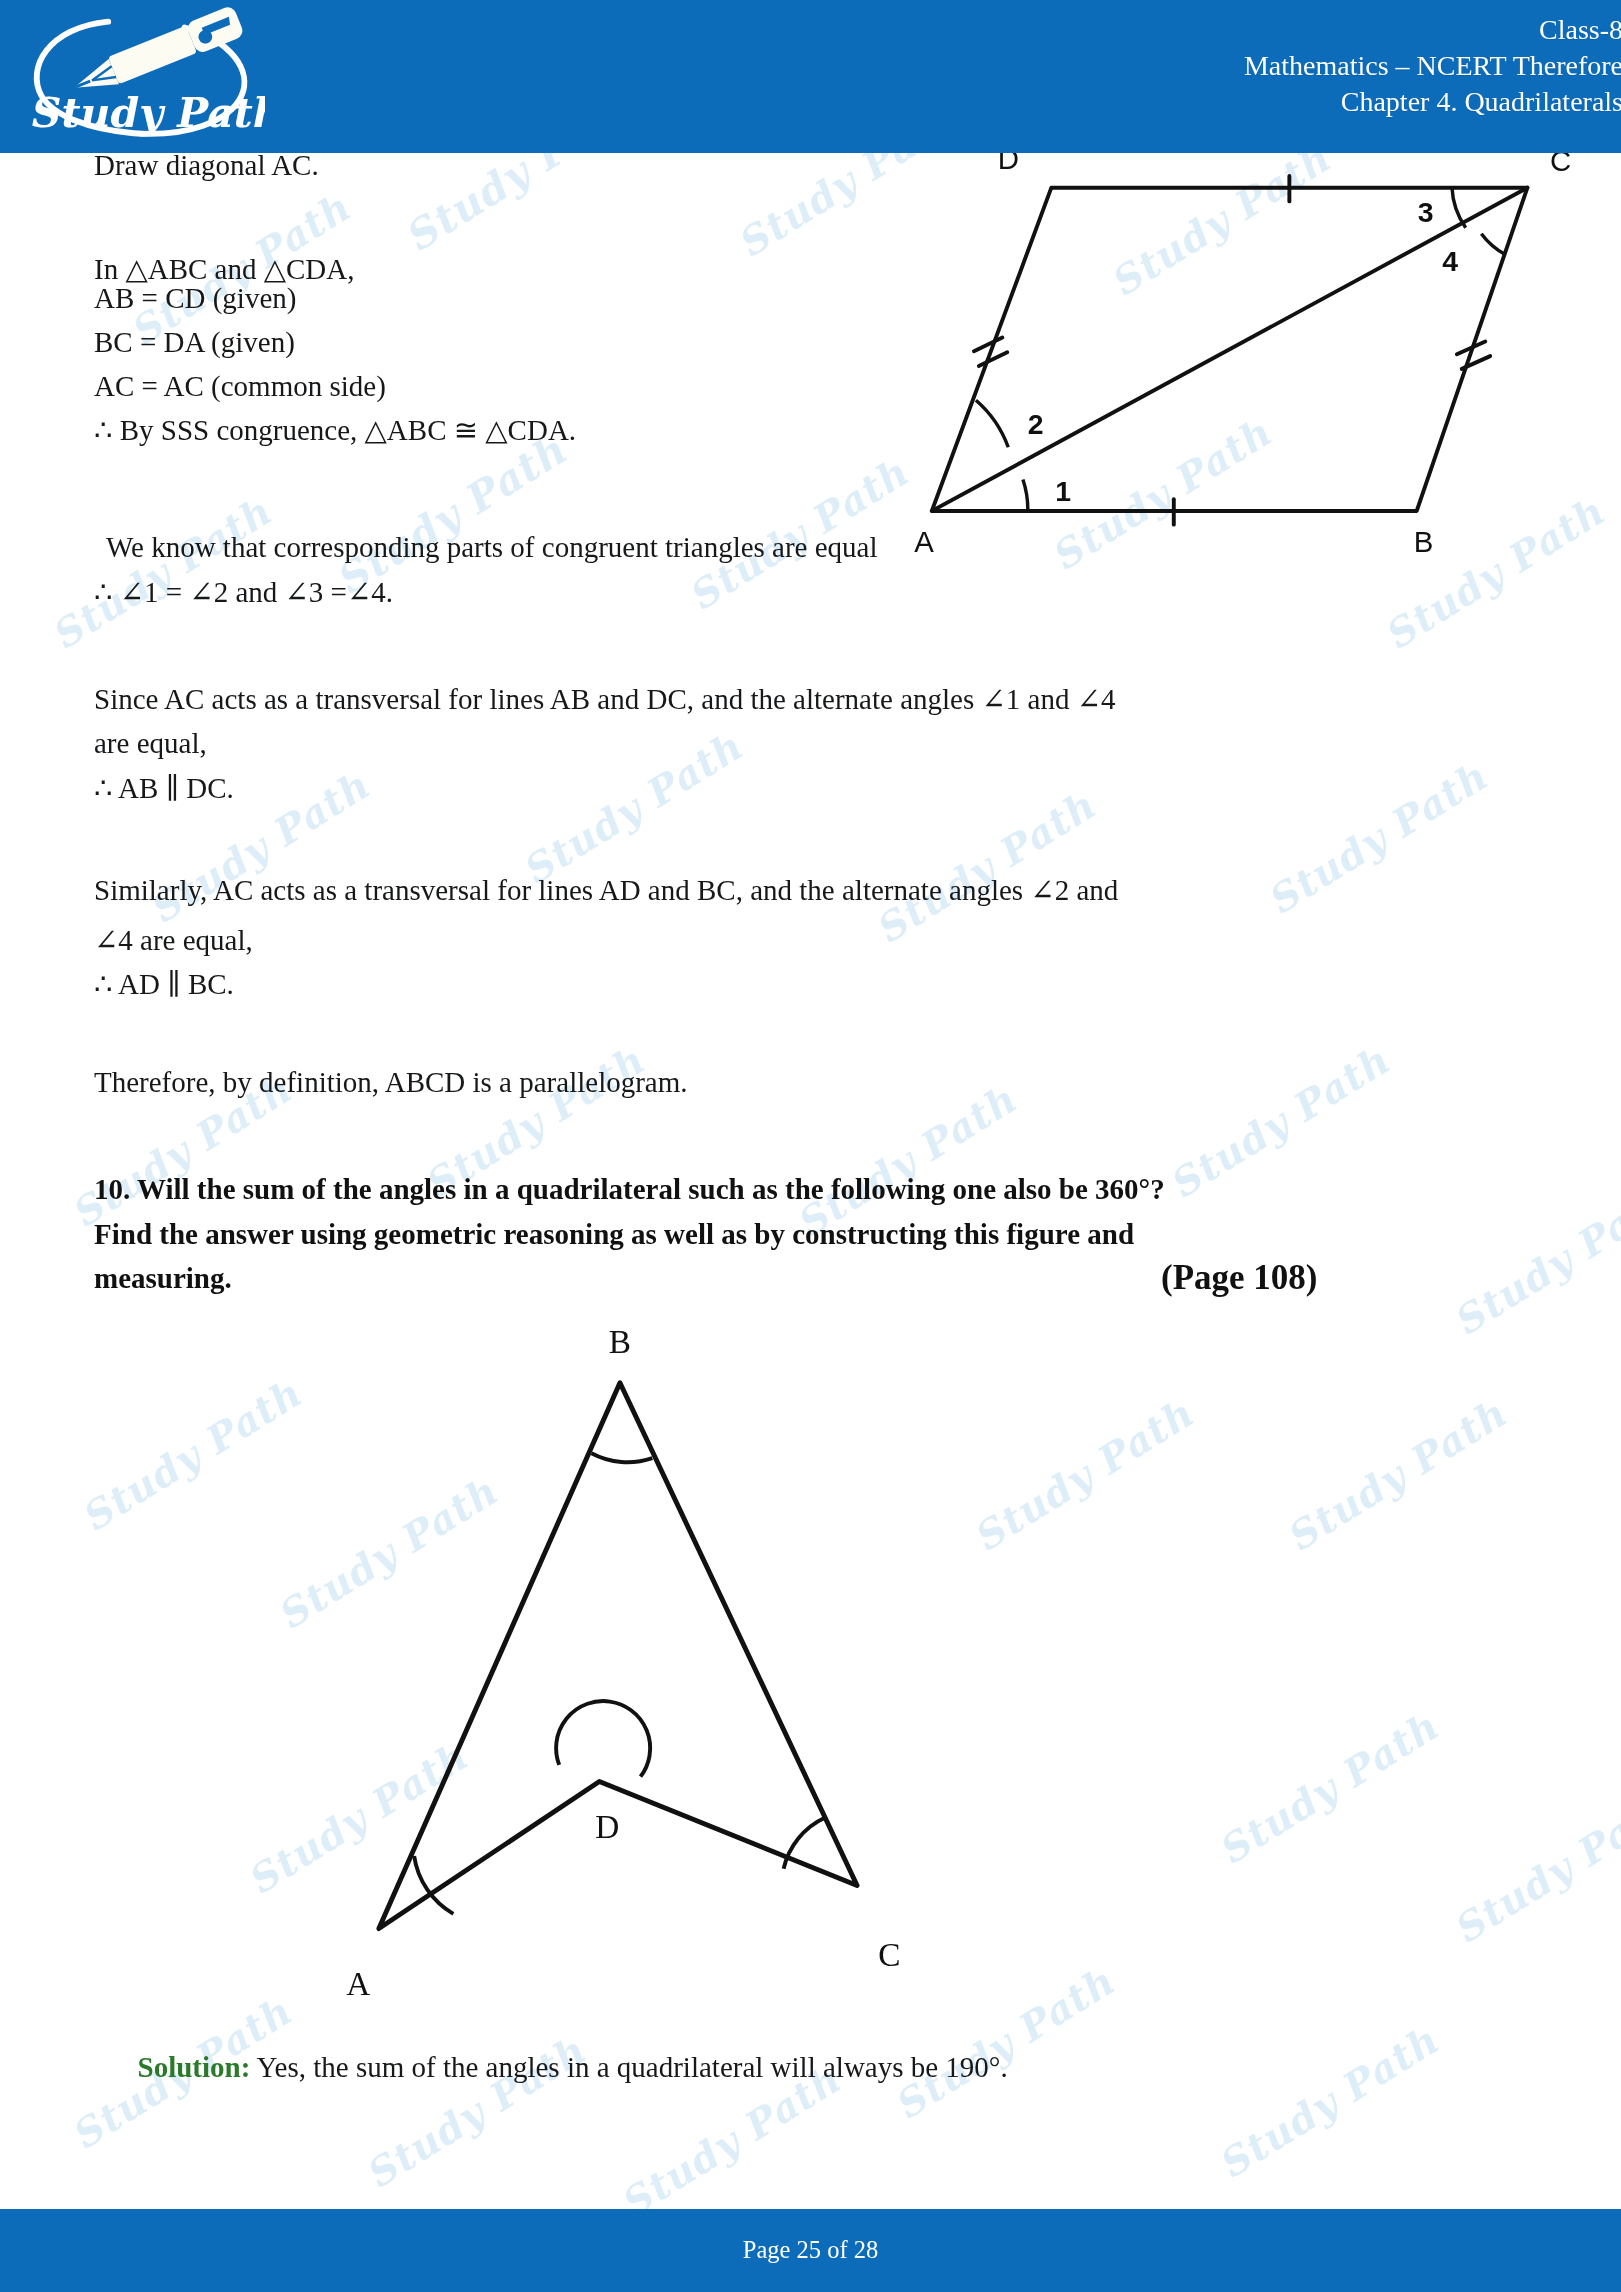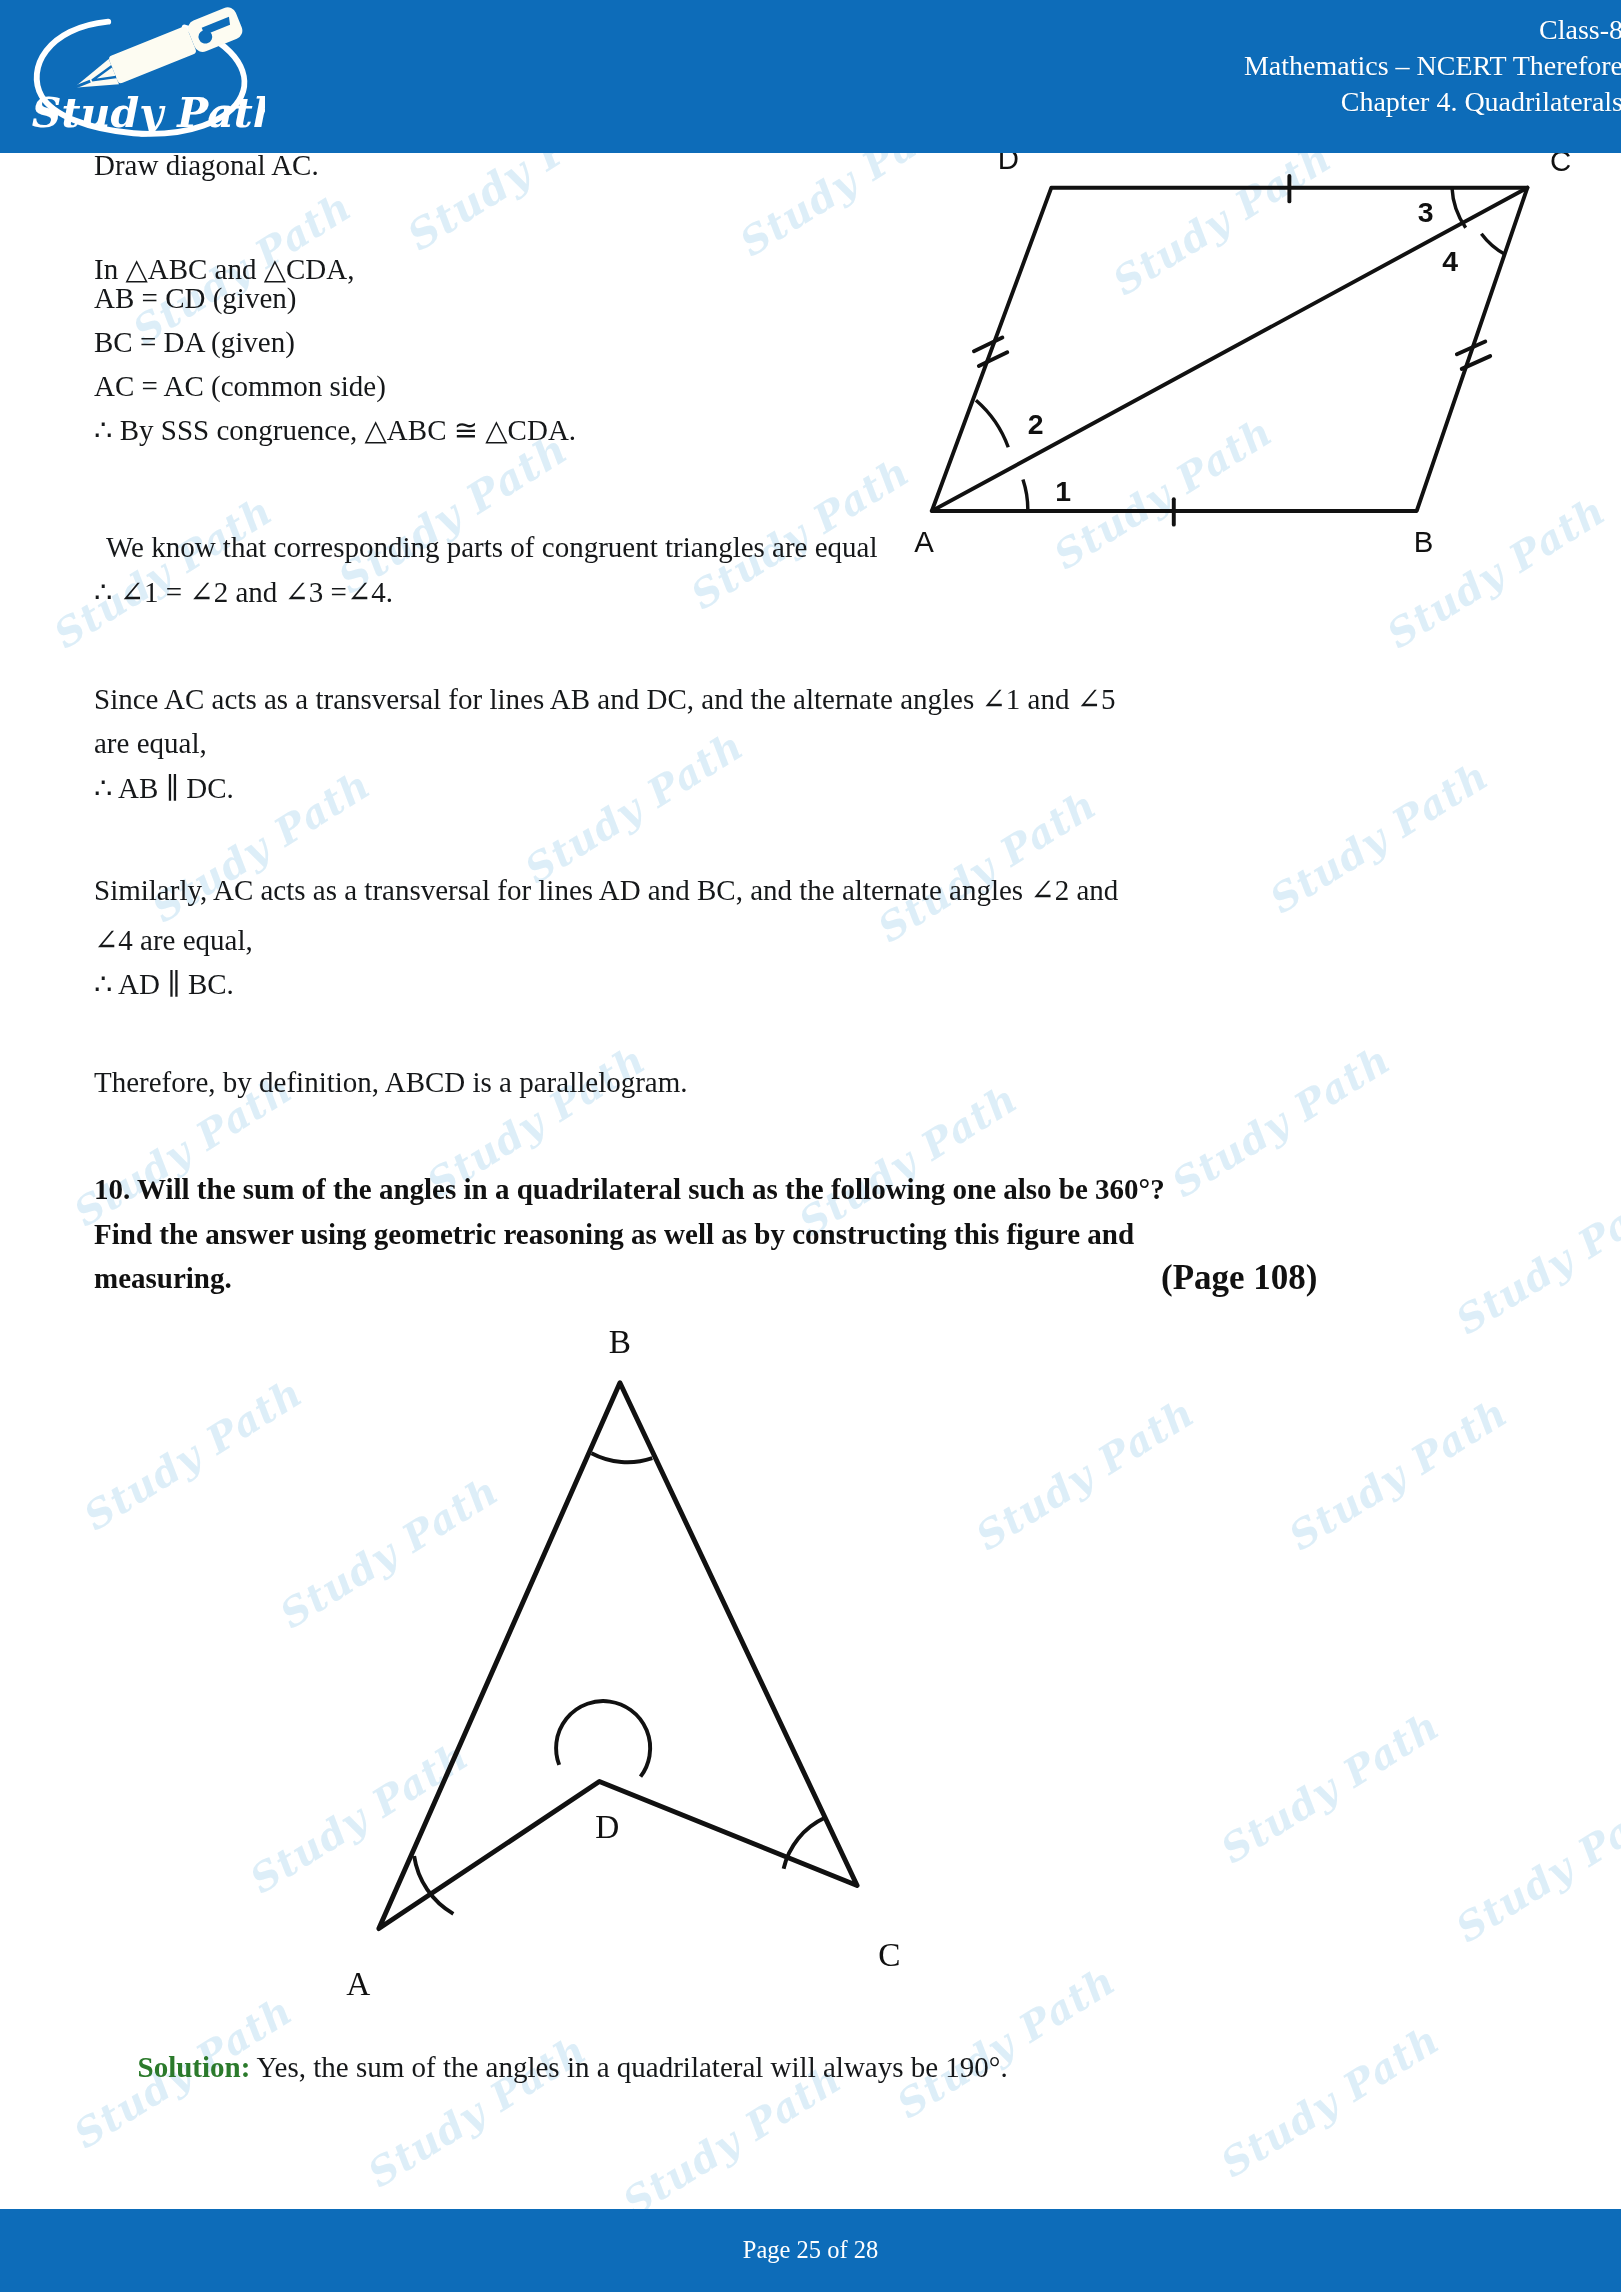--- a/index.html
+++ b/index.html
@@ -166,21 +166,21 @@
     <div class="txt blk" style="top:-9.8px;">Draw diagonal AC.</div>
     <div class="txt blk" style="top:94px;">In △ABC and △CDA,</div>
     <div class="txt blk" style="top:123px;">AB = CD (given)</div>
     <div class="txt blk" style="top:167px;">BC = DA (given)</div>
     <div class="txt blk" style="top:211px;">AC = AC (common side)</div>
     <div class="txt blk" style="top:255px;">∴ By SSS congruence, △ABC ≅ △CDA.</div>
 
     <div class="txt blk" style="top:372px;margin-left:12px;">We know that corresponding parts of congruent triangles are equal</div>
     <div class="txt blk" style="top:417px;">∴ ∠1 = ∠2 and ∠3 =∠4.</div>
 
-    <div class="txt blk" style="top:524px;">Since AC acts as a transversal for lines AB and DC, and the alternate angles ∠1 and ∠5</div>
+    <div class="txt blk" style="top:524px;">Since AC acts as a transversal for lines AB and DC, and the alternate angles ∠1 and ∠4</div>
     <div class="txt blk" style="top:568px;">are equal,</div>
     <div class="txt blk" style="top:613px;">∴ AB ∥ DC.</div>
 
     <div class="txt blk" style="top:715px;">Similarly, AC acts as a transversal for lines AD and BC, and the alternate angles ∠2 and</div>
     <div class="txt blk" style="top:765px;">∠4 are equal,</div>
     <div class="txt blk" style="top:809px;">∴ AD ∥ BC.</div>
 
     <div class="txt blk" style="top:907px;">Therefore, by definition, ABCD is a parallelogram.</div>
 
     <div class="txt blk q-bold" style="top:1014px;">10. Will the sum of the angles in a quadrilateral such as the following one also be 360°?</div>

